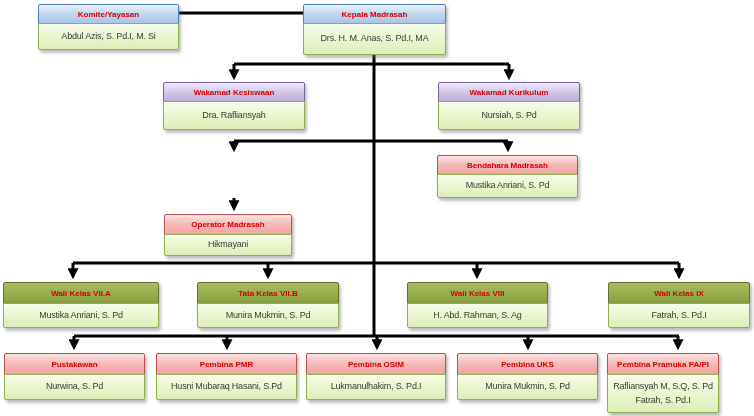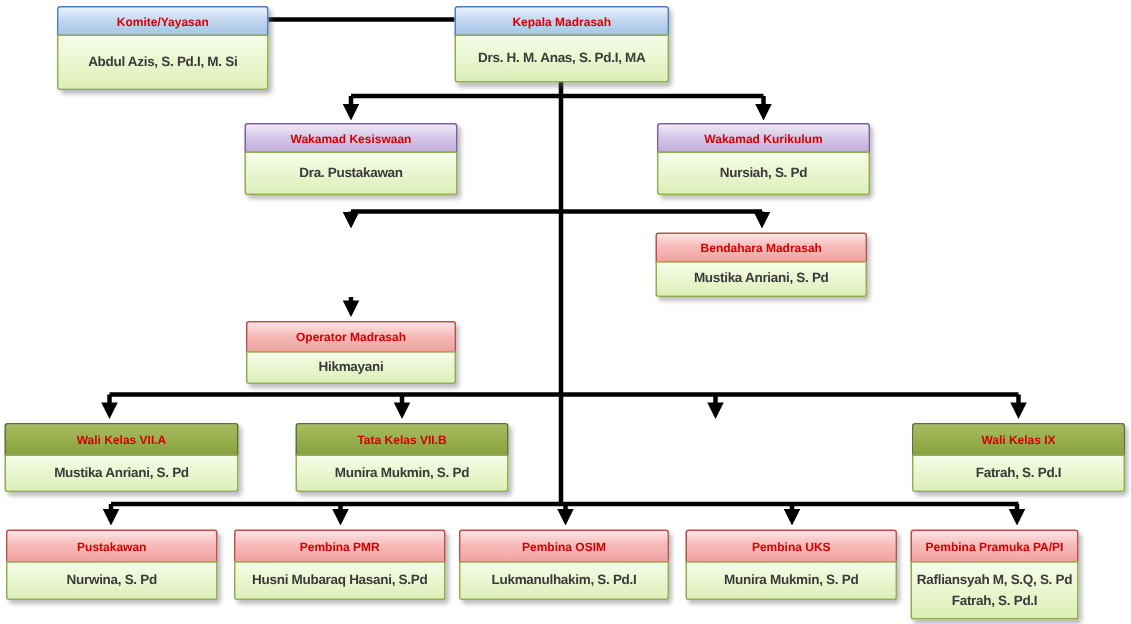--- a/index.html
+++ b/index.html
@@ -13,21 +13,21 @@
     box-shadow:2px 2.5px 3px rgba(110,110,110,.45); border-radius:3px;
   }
   .hdr {
     display:flex; align-items:center; justify-content:center;
     font-weight:bold; font-size:8px; color:#d40000; letter-spacing:0px;
     border-radius:2px 2px 0 0; white-space:nowrap;
   }
   .bd {
     flex:1; margin-top:-1px; display:flex; flex-direction:column;
     align-items:center; justify-content:center;
-    font-weight:bold; font-size:9px; color:#3a3a3a; letter-spacing:-0.2px;
+    font-weight:normal; font-size:9px; color:#3a3a3a; letter-spacing:-0.2px;
     background:linear-gradient(180deg,#f6fce8 0%,#e9f5cd 55%,#ddeeb8 100%);
     border:1px solid #8fae4e; border-radius:0 0 2px 2px;
     line-height:1.45; white-space:nowrap;text-align:center;
   }
   .hd-blue   { background:linear-gradient(180deg,#eaf2fb 0%,#c3d8f0 45%,#a6c5e8 100%); border:1px solid #4e7fba; }
   .hd-purple { background:linear-gradient(180deg,#efeaf7 0%,#d7c9e8 45%,#c0addb 100%); border:1px solid #7a5fa0; }
   .hd-pink   { background:linear-gradient(180deg,#fde4e3 0%,#f6bcba 45%,#f0a3a1 100%); border:1px solid #bb4f4d; }
   .hd-olive  { background:linear-gradient(180deg,#a8bc60 0%,#95ac4b 60%,#87a03e 100%); border:1px solid #5f7030; }
   line, path.conn { stroke:#000000; stroke-width:3; fill:none; }
 </style>
@@ -78,55 +78,59 @@
     <g>
       <line x1="74" y1="336" x2="679" y2="336"></line>
       <line x1="74" y1="336" x2="74" y2="347" marker-end="url(#arw)"></line>
       <line x1="227" y1="336" x2="227" y2="347" marker-end="url(#arw)"></line>
       <line x1="377" y1="336" x2="377" y2="347" marker-end="url(#arw)"></line>
       <line x1="528" y1="336" x2="528" y2="347" marker-end="url(#arw)"></line>
       <line x1="678" y1="336" x2="678" y2="347" marker-end="url(#arw)"></line>
     </g>
   </svg>
 
-  <div class="node" style="left:38px;top:4px;width:141px;height:56px">
+  <div class="node" style="left:38px;top:4px;width:141px;height:46px">
     <div class="hdr hd-blue" style="height:18px">Komite/Yayasan</div>
     <div class="bd">Abdul Azis, S. Pd.I, M. Si</div>
   </div>
   <div class="node" style="left:303px;top:4px;width:143px;height:51px">
     <div class="hdr hd-blue" style="height:18px">Kepala Madrasah</div>
     <div class="bd">Drs. H. M. Anas, S. Pd.I, MA</div>
   </div>
 
   <div class="node" style="left:163px;top:82px;width:142px;height:48px">
     <div class="hdr hd-purple" style="height:18px">Wakamad Kesiswaan</div>
-    <div class="bd">Dra. Pustakawan</div>
+    <div class="bd">Dra. Rafliansyah</div>
   </div>
   <div class="node" style="left:438px;top:82px;width:142px;height:48px">
     <div class="hdr hd-purple" style="height:18px">Wakamad Kurikulum</div>
     <div class="bd">Nursiah, S. Pd</div>
   </div>
 
   <div class="node" style="left:437px;top:155px;width:141px;height:43px">
     <div class="hdr hd-pink" style="height:18px">Bendahara Madrasah</div>
     <div class="bd">Mustika Anriani, S. Pd</div>
   </div>
 
-  <div class="node" style="left:164px;top:214px;width:140px;height:42px">
+  <div class="node" style="left:164px;top:214px;width:128px;height:42px">
     <div class="hdr hd-pink" style="height:19px">Operator Madrasah</div>
     <div class="bd">Hikmayani</div>
   </div>
 
   <div class="node" style="left:3px;top:282px;width:156px;height:46px">
     <div class="hdr hd-olive" style="height:20px">Wali Kelas VII.A</div>
     <div class="bd">Mustika Anriani, S. Pd</div>
   </div>
   <div class="node" style="left:197px;top:282px;width:142px;height:46px">
     <div class="hdr hd-olive" style="height:20px">Tata Kelas VII.B</div>
     <div class="bd">Munira Mukmin, S. Pd</div>
+  </div>
+  <div class="node" style="left:407px;top:282px;width:141px;height:46px">
+    <div class="hdr hd-olive" style="height:20px">Wali Kelas VIII</div>
+    <div class="bd">H. Abd. Rahman, S. Ag</div>
   </div>
   <div class="node" style="left:608px;top:282px;width:142px;height:46px">
     <div class="hdr hd-olive" style="height:20px">Wali Kelas IX</div>
     <div class="bd">Fatrah, S. Pd.I</div>
   </div>
 
   <div class="node" style="left:4px;top:353px;width:141px;height:47px">
     <div class="hdr hd-pink" style="height:20px">Pustakawan</div>
     <div class="bd">Nurwina, S. Pd</div>
   </div>

